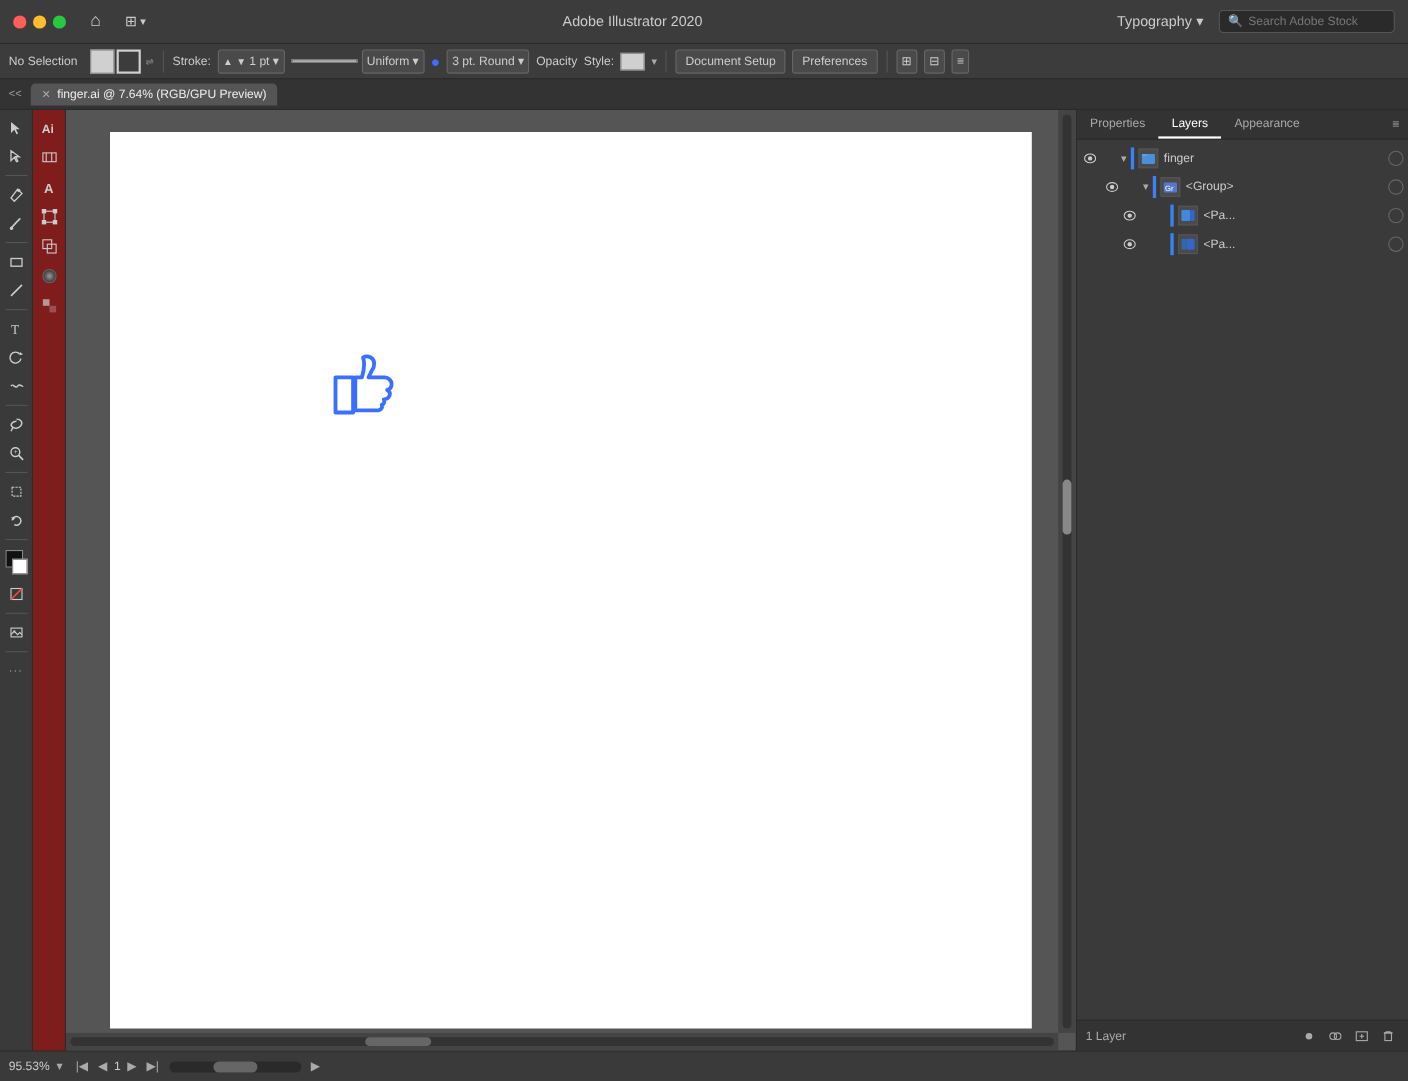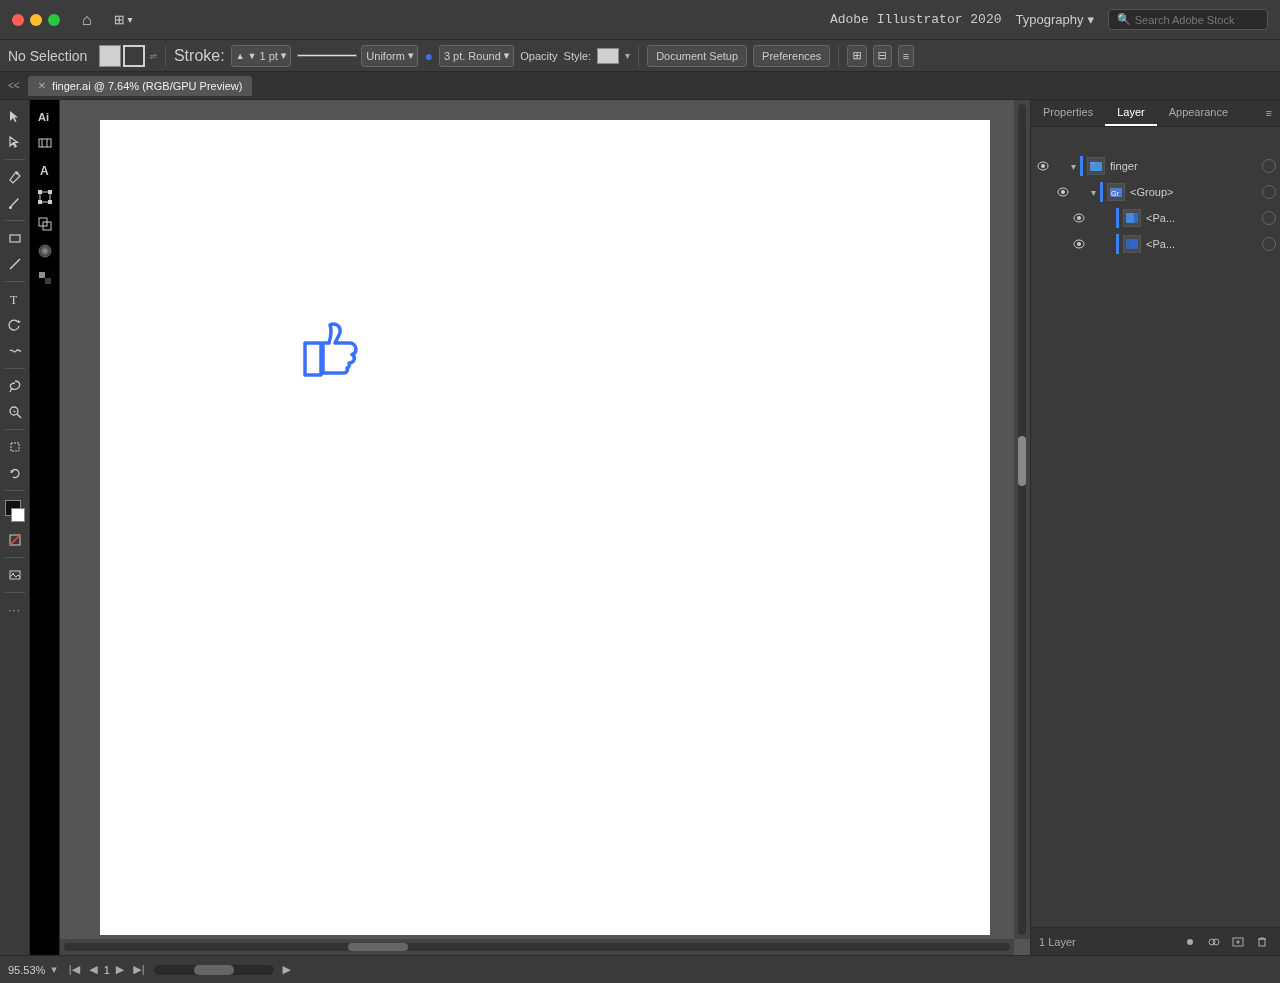--- a/index.html
+++ b/index.html
@@ -31,24 +31,23 @@
     .traffic-light {
       width: 12px;
       height: 12px;
       border-radius: 50%;
     }
     .tl-red { background: #ff5f57; }
     .tl-yellow { background: #ffbd2e; }
     .tl-green { background: #28c840; }
     .title-bar-center {
       flex: 1;
-      text-align: right;
+      text-align: center;
       font-size: 13px;
       color: #ccc;
-      font-family: Liberation Mono, monospace;
     }
     .workspace-btn {
       display: flex;
       align-items: center;
       gap: 4px;
       background: transparent;
       border: none;
       color: #ccc;
       font-size: 13px;
       cursor: pointer;
@@ -79,21 +78,21 @@
     .options-bar {
       background: #3c3c3c;
       height: 32px;
       display: flex;
       align-items: center;
       padding: 0 8px;
       gap: 6px;
       border-bottom: 1px solid #2a2a2a;
     }
     .sel-label {
-      font-size: 14px;
+      font-size: 11px;
       color: #ccc;
       padding-right: 6px;
       text-align: center;
     }
     .color-box {
       width: 22px;
       height: 22px;
       background: #d0d0d0;
       border: 1px solid #888;
     }
@@ -219,26 +218,25 @@
       position: absolute;
       top: 20px;
       left: 40px;
       right: 40px;
       bottom: 20px;
       background: #fff;
     }
 
     
     .right-panel {
-      width: 250px;
+      width: 302px;
       background: #3a3a3a;
       display: flex;
       flex-direction: column;
       border-left: 1px solid #2a2a2a;
-      gap: 22px;
     }
     .panel-tabs {
       display: flex;
       background: #333;
       border-bottom: 1px solid #2a2a2a;
       align-items: center;
     }
     .panel-tab {
       padding: 6px 12px;
       font-size: 11px;
@@ -388,21 +386,21 @@
       width: 20px;
       height: 20px;
       display: flex;
       align-items: center;
       justify-content: center;
     }
 
     
     .mini-toolbar {
       width: 30px;
-      background: #000000;
+      background: #7f1d1d;
       display: flex;
       flex-direction: column;
       align-items: center;
       padding: 4px 0;
       gap: 3px;
       border-right: 1px solid #2a2a2a;
     }
     .mini-btn {
       width: 24px;
       height: 24px;
@@ -496,21 +494,21 @@
 <div class="options-bar">
   <span class="sel-label">No Selection</span>
   <div style="display:flex;align-items:center;gap:2px;">
     <div class="color-box"></div>
     <div style="position:relative;width:22px;height:22px;">
       <div class="stroke-box"></div>
     </div>
     <span style="font-size:9px;color:#888;margin-left:2px;">⇌</span>
   </div>
   <div class="options-separator"></div>
-  <span style="font-size:16px;color:#ccc;">Stroke:</span>
+  <span style="font-size:11px;color:#ccc;">Stroke:</span>
   <div class="options-dropdown" style="min-width:50px;">
     <span style="font-size:9px;">▲</span>
     <span style="font-size:9px;">▼</span>
     <span>1 pt</span>
     <span>▾</span>
   </div>
   <div style="display:flex;align-items:center;gap:4px;">
     <div style="width:60px;height:3px;background:#ddd;border:1px solid #666;"></div>
     <div class="options-dropdown">
       <span>Uniform</span>
@@ -728,21 +726,21 @@
     <div class="canvas-scrollbar-bottom">
       <div class="canvas-scroll-track">
         <div class="canvas-scroll-handle"></div>
       </div>
     </div>
   </div>
 
   <div class="right-panel">
     <div class="panel-tabs">
       <div class="panel-tab">Properties</div>
-      <div class="panel-tab active">Layer</div>
+      <div class="panel-tab active">Layers</div>
       <div class="panel-tab">Appearance</div>
       <div class="panel-menu-icon">≡</div>
     </div>
 
     <div class="layers-panel">
 
       <div class="layer-row">
         <div class="layer-vis">
           <svg width="12" height="10" viewBox="0 0 12 10">
               <ellipse cx="6" cy="5" rx="5" ry="4" stroke="#ccc" stroke-width="1" fill="none"></ellipse>

